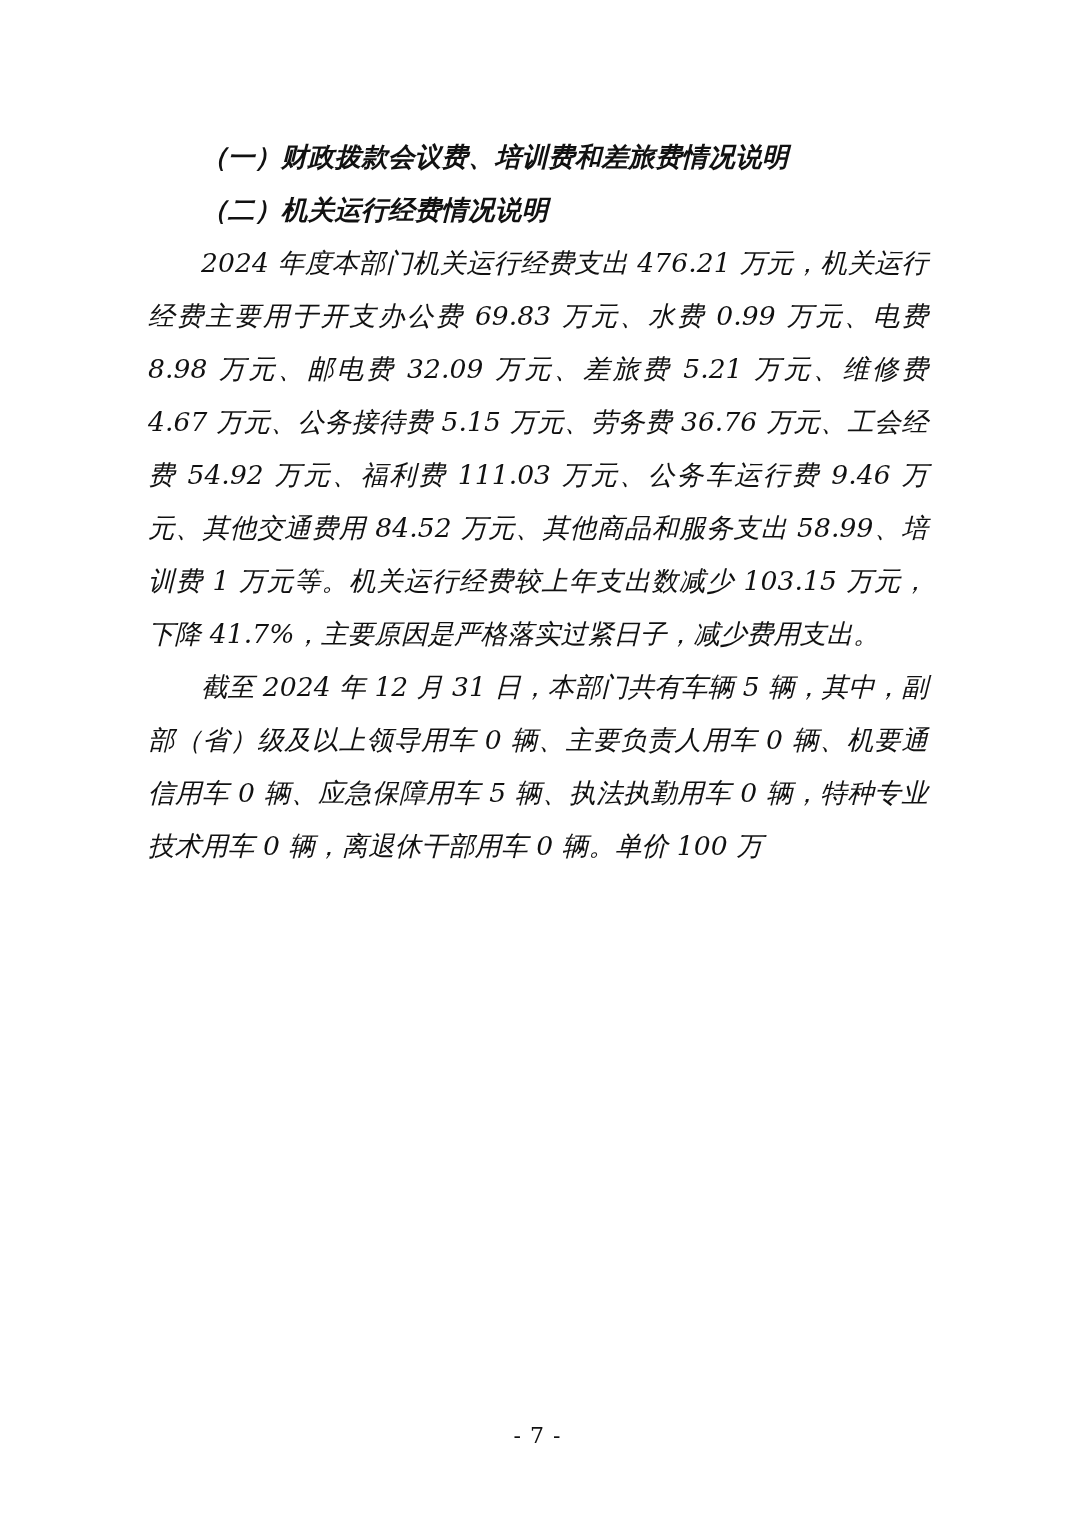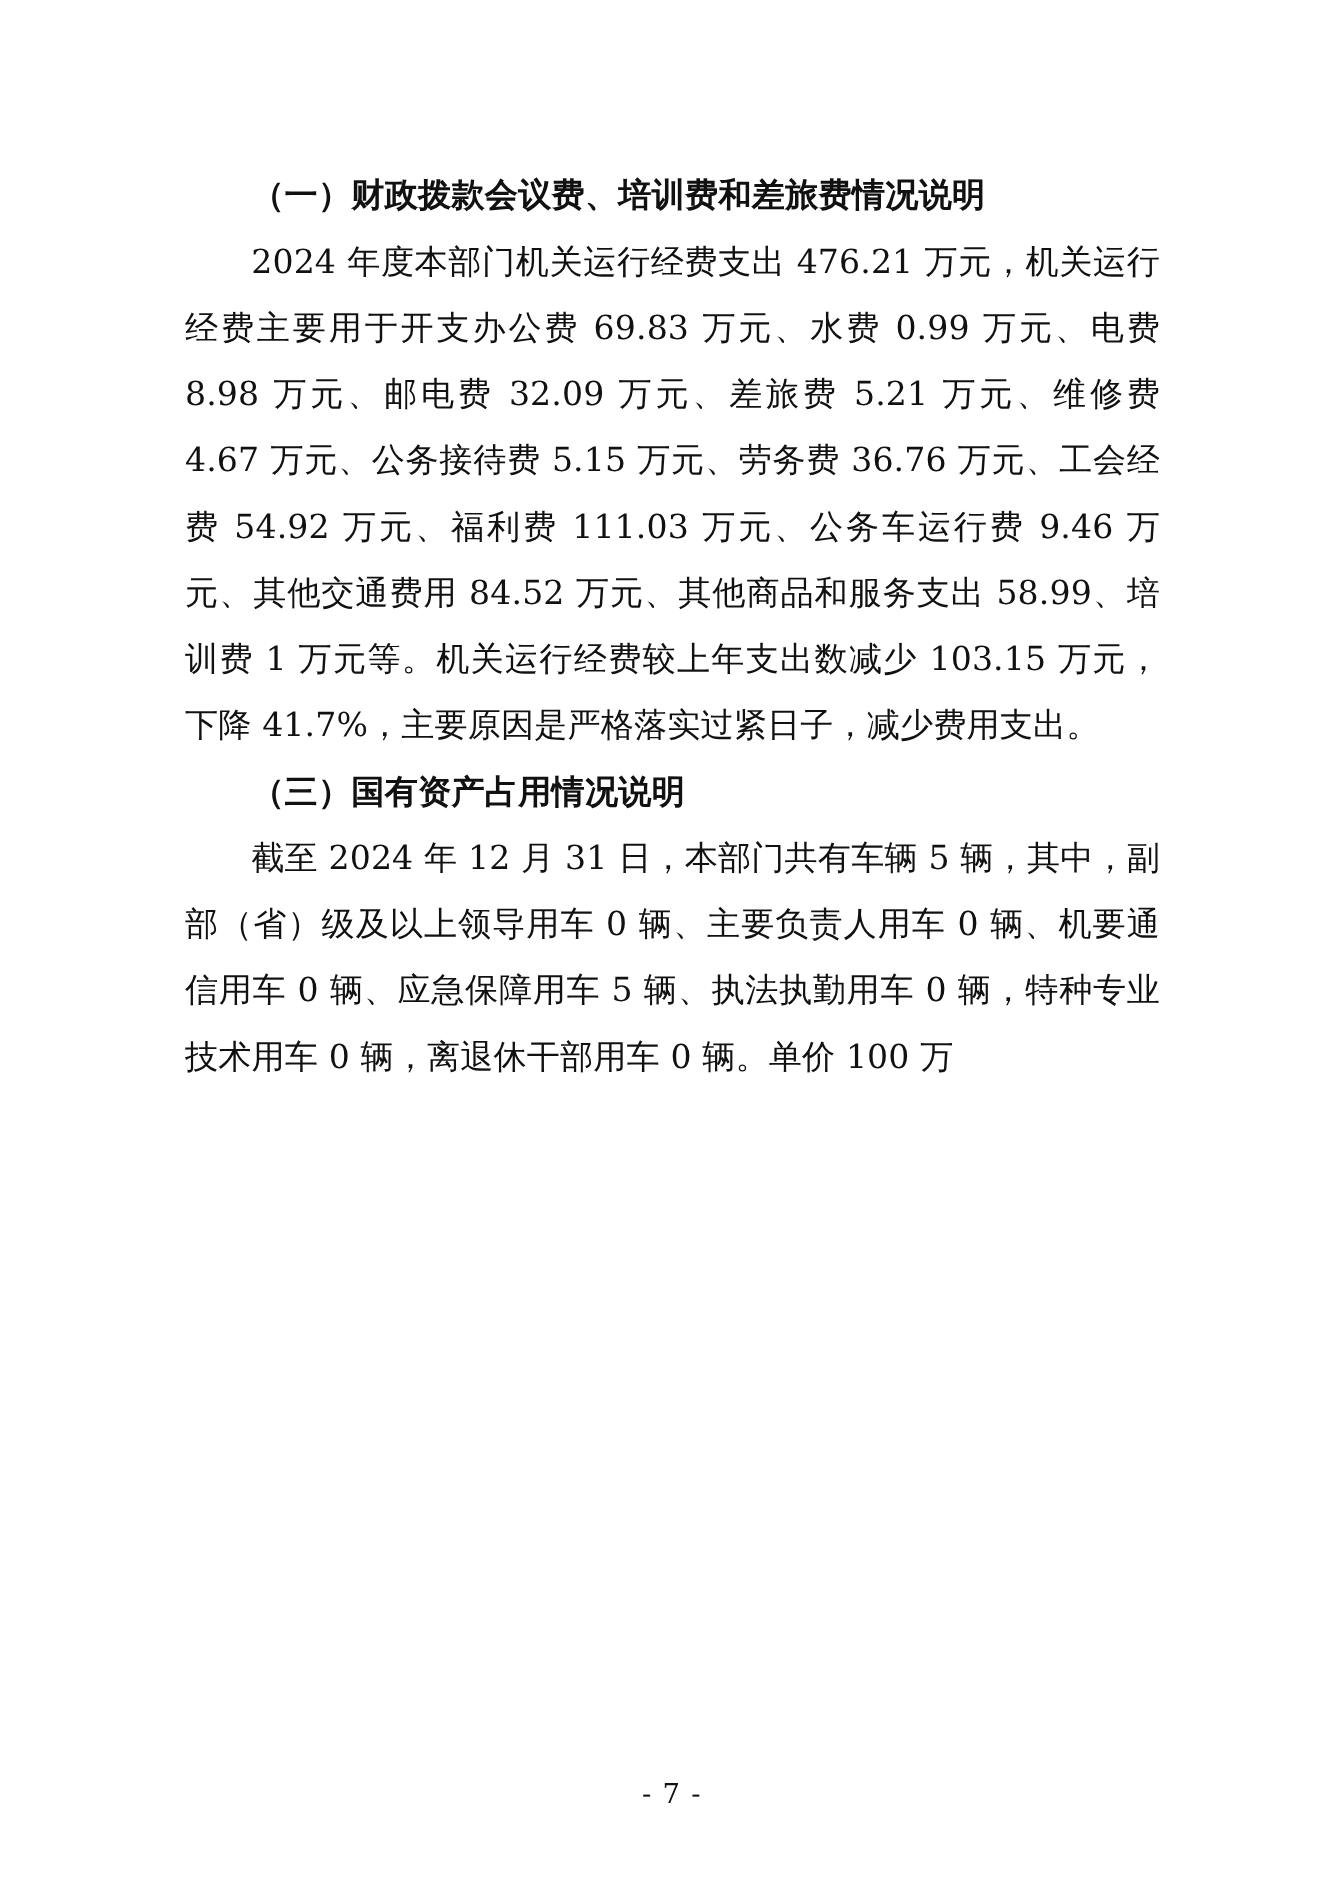--- a/index.html
+++ b/index.html
@@ -19,20 +19,21 @@
     position: absolute;
     left: 0;
     top: 0;
     width: 1075px;
     height: 1520px;
     box-sizing: border-box;
     padding: 130px 148px 0 148px;
   }
   .doc-body {
     width: 780px;
+    font-style: italic;
   }
   p.section-heading {
     font-size: 26.5px;
     line-height: 53px;
     margin: 0 0 0 0;
     text-indent: 53px;
     font-weight: bold;
     letter-spacing: 0.2px;
     font-family: "DejaVu Serif", "Liberation Serif", serif;
   }
@@ -59,23 +60,23 @@
 </style>
 </head>
 <body>
 
 <div class="page">
   <div class="doc-body">
 
     <p class="section-heading">（一）财政拨款会议费、培训费和差旅费情况说明</p>
 
 
+    <p class="section-heading">（二）机关运行经费情况说明</p>
 
     <p class="para">2024 年度本部门机关运行经费支出 476.21 万元，机关运行经费主要用于开支办公费 69.83 万元、水费 0.99 万元、电费 8.98 万元、邮电费 32.09 万元、差旅费 5.21 万元、维修费 4.67 万元、公务接待费 5.15 万元、劳务费 36.76 万元、工会经费 54.92 万元、福利费 111.03 万元、公务车运行费 9.46 万元、其他交通费用 84.52 万元、其他商品和服务支出 58.99、培训费 1 万元等。机关运行经费较上年支出数减少 103.15 万元，下降 41.7%，主要原因是严格落实过紧日子，减少费用支出。</p>
 
-    <p class="section-heading">（三）国有资产占用情况说明</p>
 
     <p class="para">截至 2024 年 12 月 31 日，本部门共有车辆 5 辆，其中，副部（省）级及以上领导用车 0 辆、主要负责人用车 0 辆、机要通信用车 0 辆、应急保障用车 5 辆、执法执勤用车 0 辆，特种专业技术用车 0 辆，离退休干部用车 0 辆。单价 100 万</p>
 
   </div>
 
   <div class="footer">- 7 -</div>
 </div>
 
 </body></html>

